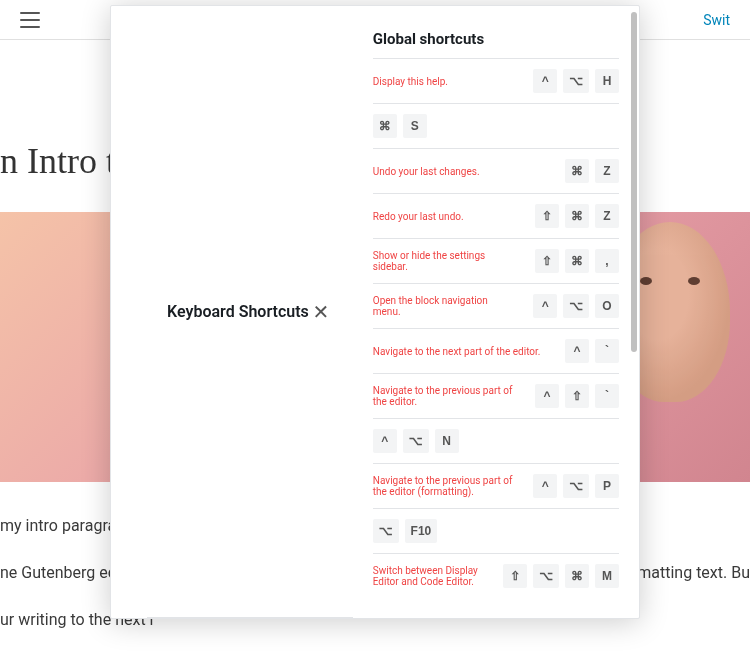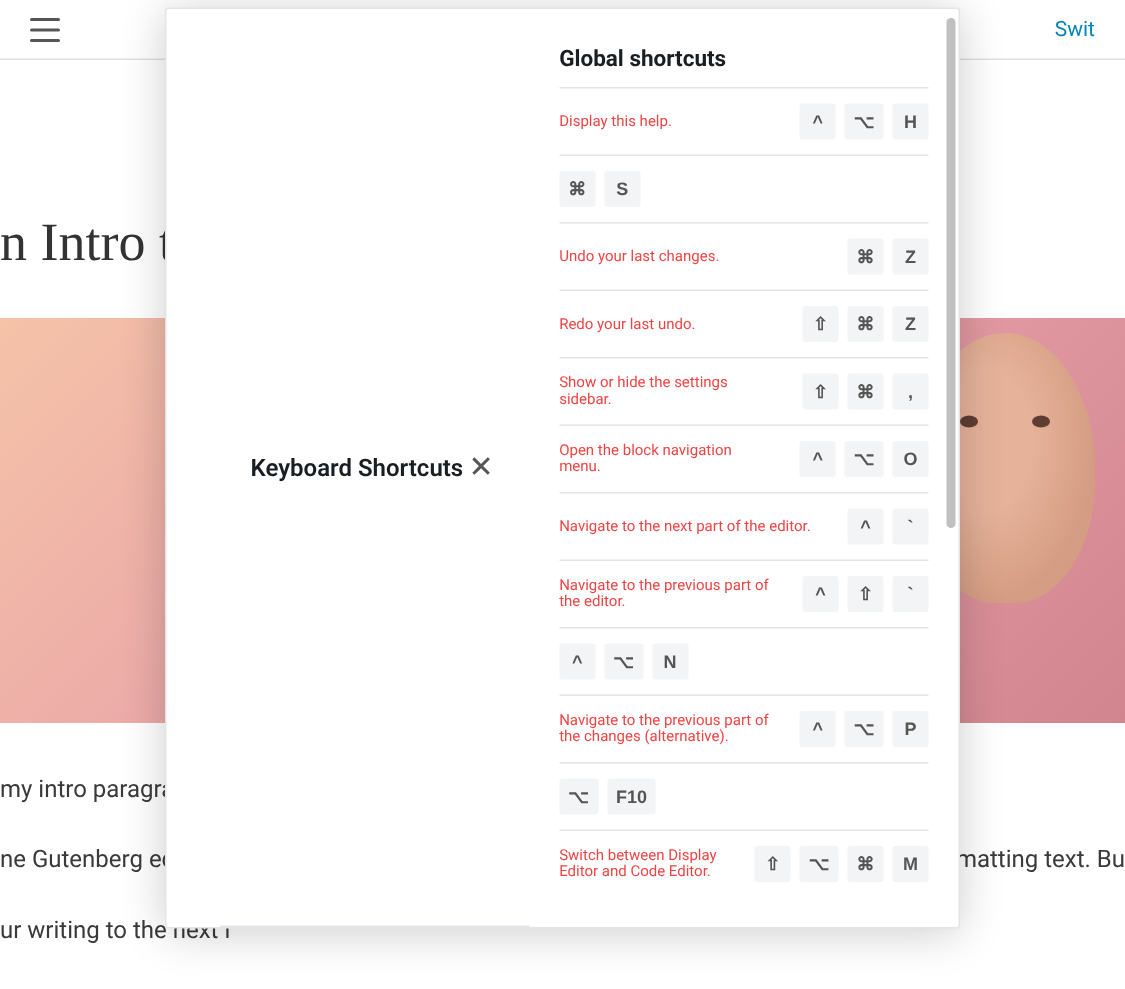--- a/index.html
+++ b/index.html
@@ -279,21 +279,21 @@
           </div>
         </div>
         <div class="shortcut-row">
           <div class="shortcut-keys">
             <span class="key">^</span>
             <span class="key">⌥</span>
             <span class="key">N</span>
           </div>
         </div>
         <div class="shortcut-row">
-          <div class="shortcut-desc">Navigate to the previous part of the changes (alternative).</div>
+          <div class="shortcut-desc">Navigate to the previous part of the editor (formatting).</div>
           <div class="shortcut-keys">
             <span class="key">^</span>
             <span class="key">⌥</span>
             <span class="key">P</span>
           </div>
         </div>
         <div class="shortcut-row">
           <div class="shortcut-keys">
             <span class="key">⌥</span>
             <span class="key">F10</span>

